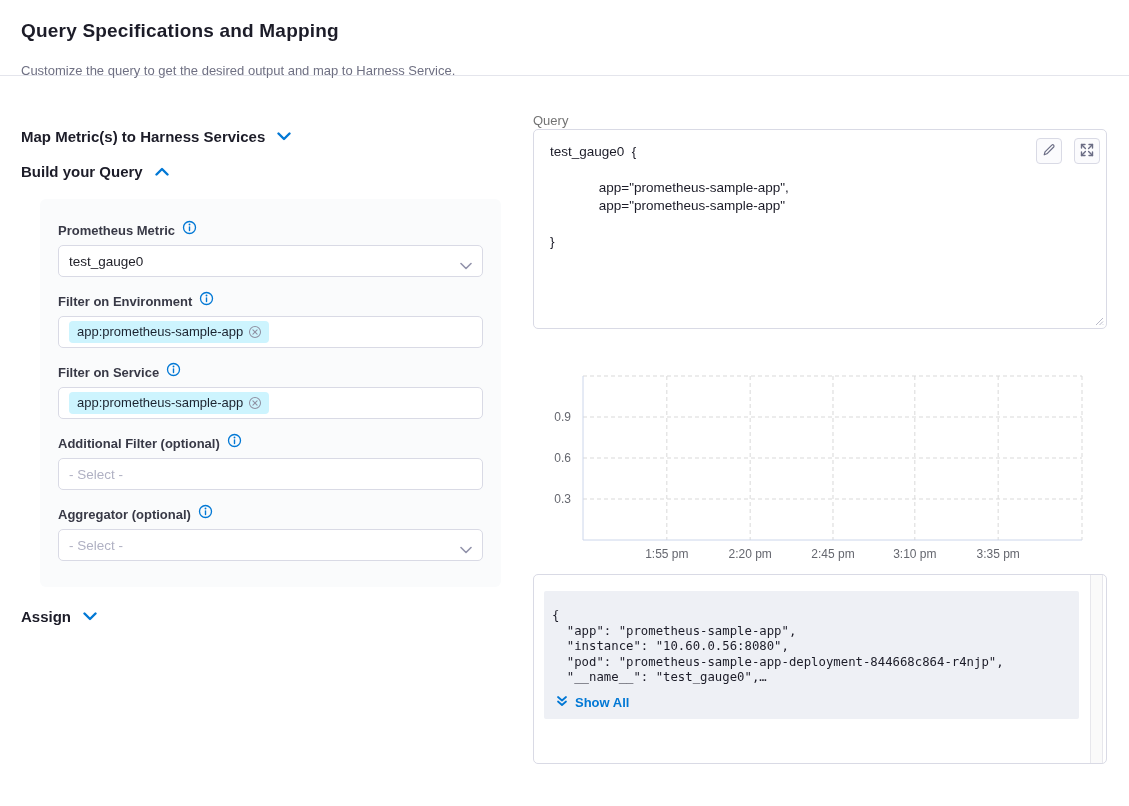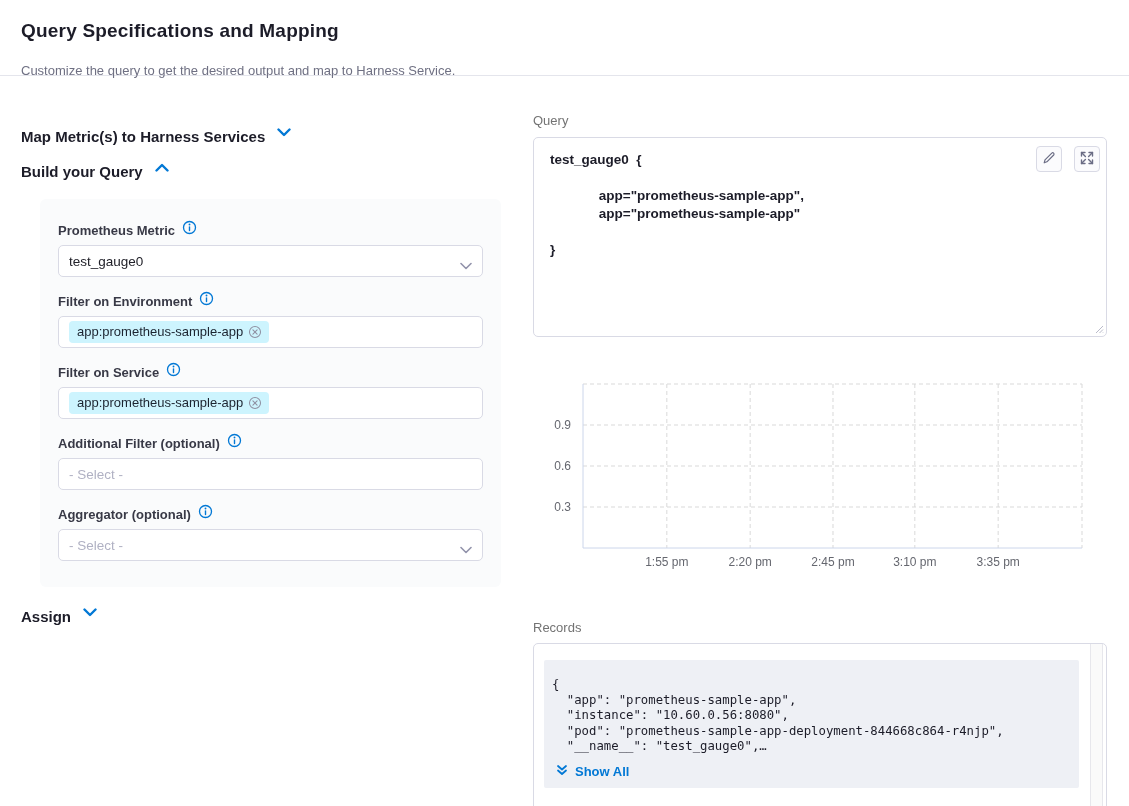--- a/index.html
+++ b/index.html
@@ -13,21 +13,21 @@
   .header { position:absolute; left:0; top:0; width:1129px; height:76px;
             border-bottom:1px solid #e4e5ec; padding:20px 24px 0 21px; }
   .page-title { font-size:19px; font-weight:bold; color:#1c1c28; letter-spacing:.2px; }
   .page-subtitle { font-size:13px; color:#6f7083; margin-top:21px; }
 
   
   .left-col  { position:absolute; left:21px;  top:128px; width:490px; }
   .right-col { position:absolute; left:533px; top:111px; width:574px; }
 
   
-  .section-header { display:flex; gap:12px; cursor:pointer;
+  .section-header { display:flex; align-items:center; gap:12px; cursor:pointer;
                     font-size:15px; font-weight:bold; color:#1c1c28; height:16px; }
   .sh-map   { margin-bottom:19px; }
   .sh-build { margin-bottom:20px; }
   .chev svg { display:block; }
 
   
   .form-panel { margin-left:19px; width:461px; background:#fafbfc;
                 border-radius:6px; padding:19px 18px 26px 18px; }
   .field { margin-top:12px; }
   .field:first-child { margin-top:0; }
@@ -42,22 +42,22 @@
   .select-caret { position:absolute; right:10px; top:12px; }
   .tag-chip { display:inline-flex; align-items:center; gap:5px;
               background:#cdf4fe; color:#1c2430; border-radius:4px;
               padding:3px 7px 4px 8px; font-size:13px; max-width:100%; }
   .tag-remove { display:inline-flex; cursor:pointer; margin-top:1px; }
 
   .sh-assign { margin-top:21px; }
 
   
   .box-label { font-size:13px; color:#737373; }
-  .query-box { margin-top:8px; position:relative; width:574px; height:200px;
-               background:#fff; border:1px solid #d9dae5; border-radius:5px;font-weight:bold; }
+  .query-box { margin-top:0; position:relative; width:574px; height:200px;
+               background:#fff; border:1px solid #d9dae5; border-radius:5px; }
   .query-text { margin:0; padding:13px 60px 0 16px; font-family:"Liberation Sans",sans-serif;
                 font-size:13.5px; line-height:18px; white-space:pre; color:#1c1c28; }
   .icon-btns { position:absolute; top:8px; right:6px; display:flex; gap:12px; }
   .icon-btn { width:26px; height:26px; border:1px solid #d9dae5; border-radius:4px;
               background:#fbfbfd; display:flex; align-items:center; justify-content:center;
               cursor:pointer; padding:0; }
   .resize-handle { position:absolute; right:2px; bottom:2px; cursor:nwse-resize; line-height:0; }
 
   .chart-wrap { margin-top:41px; width:556px; height:196px; }
 
@@ -288,21 +288,20 @@
         <text x="38" y="51" text-anchor="end" class="chart-tick-label">0.9</text>
         <text x="133.832" y="188" text-anchor="middle" class="chart-tick-label">1:55 pm</text>
         <text x="217.16500000000002" y="188" text-anchor="middle" class="chart-tick-label">2:20 pm</text>
         <text x="299.999" y="188" text-anchor="middle" class="chart-tick-label">2:45 pm</text>
         <text x="381.83500000000004" y="188" text-anchor="middle" class="chart-tick-label">3:10 pm</text>
         <text x="465.168" y="188" text-anchor="middle" class="chart-tick-label">3:35 pm</text>
         <polyline points="139.8,159.1 142.3,36.1 144.7,94.8 147.2,118.1 149.7,85.3 152.1,115.3 154.6,145.4 157.1,153.6 159.5,122.2 162.0,112.6 164.5,118.1 166.9,98.9 169.4,108.5 171.9,135.8 174.3,133.1 176.8,88.0 179.3,122.2 181.7,104.4 184.2,74.3 186.6,108.5 189.1,118.1 191.6,112.6 194.0,94.8 196.5,59.3 199.0,129.0 201.4,153.6 203.9,160.4 206.4,94.8 208.8,44.3 211.3,108.5 213.8,146.8 216.2,139.9 218.7,104.4 221.1,49.7 223.6,45.6 226.1,115.3 228.5,167.3 231.0,108.5 233.5,47.0 235.9,57.9 238.4,108.5 240.9,163.2 243.3,126.3 245.8,74.3 248.3,156.3 250.7,163.2 253.2,63.4 255.6,108.5 258.1,139.9 260.6,56.6 263.0,122.2 265.5,160.4 268.0,41.5 270.4,81.2 272.9,168.6 275.4,167.3 277.8,94.8 280.3,79.8 282.8,88.0 285.2,90.7 287.7,124.9 290.1,42.9 292.6,90.7 295.1,159.1 297.5,156.3 300.0,98.9 302.5,101.7 304.9,52.5 307.4,122.2 309.9,112.6 312.3,81.2 314.8,94.8 317.3,131.7 319.7,85.3 322.2,90.7 324.6,108.5 327.1,45.6 329.6,142.7 332.0,163.2 334.5,108.5 337.0,63.4 339.4,74.3 341.9,67.5 344.4,57.9 346.8,45.6 349.3,49.7 351.8,149.5 354.2,112.6 356.7,85.3 359.2,67.5 361.6,88.0 364.1,85.3 366.5,163.2 369.0,135.8 371.5,40.2 373.9,85.3 376.4,47.0 378.9,37.4 381.3,81.2 383.8,71.6 386.3,94.8 388.7,71.6 391.2,81.2 393.7,101.7 396.1,153.6 398.6,160.4 401.0,112.6 403.5,145.4 406.0,44.3 408.4,37.4 410.9,74.3 413.4,115.3 415.8,88.0 418.3,90.7 420.8,85.3 423.2,108.5 425.7,129.0 428.2,164.5 430.6,150.9 433.1,93.5 435.5,77.1 438.0,118.1 440.5,141.3 442.9,89.4 445.4,60.7 447.9,115.3 450.3,124.9 452.8,108.5 455.3,131.7 457.7,33.3 460.2,60.7 462.7,135.8 465.1,156.3 467.6,81.2 470.0,40.2 472.5,55.2 475.0,115.3 477.4,108.5 479.9,88.0 482.4,126.3 484.8,85.3 487.3,108.5 489.8,63.4 492.2,85.3 494.7,88.0 497.2,101.7 499.6,108.5 502.1,141.3 504.5,157.7 507.0,126.3 509.5,63.4 511.9,81.2 514.4,108.5 516.9,145.4 519.3,163.2 521.8,60.7 524.3,94.8 526.7,115.3 529.2,153.6 531.7,112.6 534.1,93.5 536.6,49.7 539.1,122.2 541.5,134.5" fill="none" stroke="undefined" stroke-width="2" stroke-linejoin="round" stroke-linecap="round"></polyline>
       </svg>
   </div>
 
-  <span class="box-label records-label">Records</span>
 
   <div class="records-box">
     <div class="records-inner">
       <pre class="records-text">{
   "app": "prometheus-sample-app",
   "instance": "10.60.0.56:8080",
   "pod": "prometheus-sample-app-deployment-844668c864-r4njp",
   "__name__": "test_gauge0",…</pre>
       <span class="show-all">
         <span>

